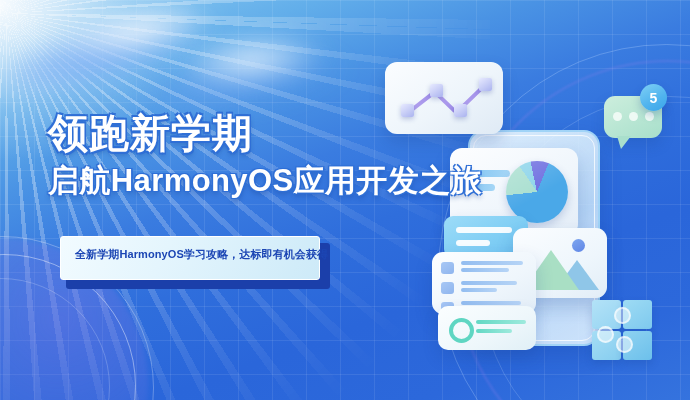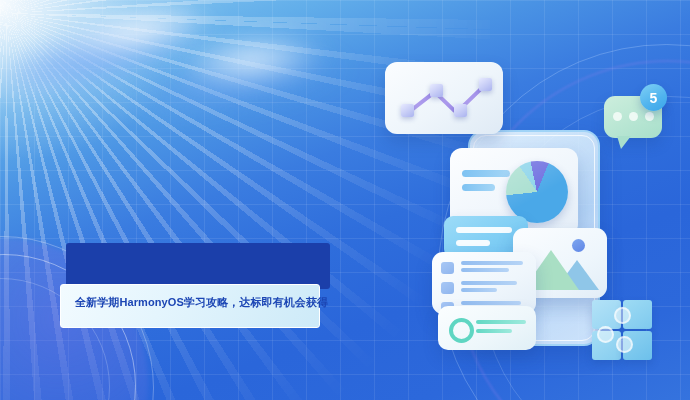--- a/index.html
+++ b/index.html
@@ -196,21 +196,20 @@
   .promo {
     position: relative;
     width: 260px;
     min-height: 44px;
     padding: 8px 12px 8px 14px;
     box-sizing: border-box;
     background: linear-gradient(118deg, #f2fbff 0%, #e4f5fd 40%, #cdeaf8 100%);
     border: 1px solid #ffffff;
     border-radius: 3px;
     box-sizing: border-box;
-    margin-top: 48px;
   }
   .promo-line {
     font-size: 11px;
     font-weight: bold;
     color: #1c46b4;
     line-height: 1.65;
     white-space: nowrap;
     letter-spacing: 0.1px;
   }
 
@@ -576,20 +575,24 @@
       <div class="pz pz-tr"></div>
       <div class="pz pz-bl"></div>
       <div class="pz pz-br"></div>
       <div class="pz-knob kn-1"></div>
       <div class="pz-knob kn-2"></div>
       <div class="pz-knob kn-3"></div>
     </div>
 
   </div>
 
+  <div class="headline">
+    <div class="title-main">领跑新学期</div>
+    <div class="title-sub">启航HarmonyOS应用开发之旅</div>
+  </div>
 
   <div class="promo-wrap">
     <div class="promo-shadow"></div>
     <div class="promo">
       <div class="promo-line">全新学期HarmonyOS学习攻略，达标即有机会获得</div>
     </div>
   </div>
 
 </div>
 

